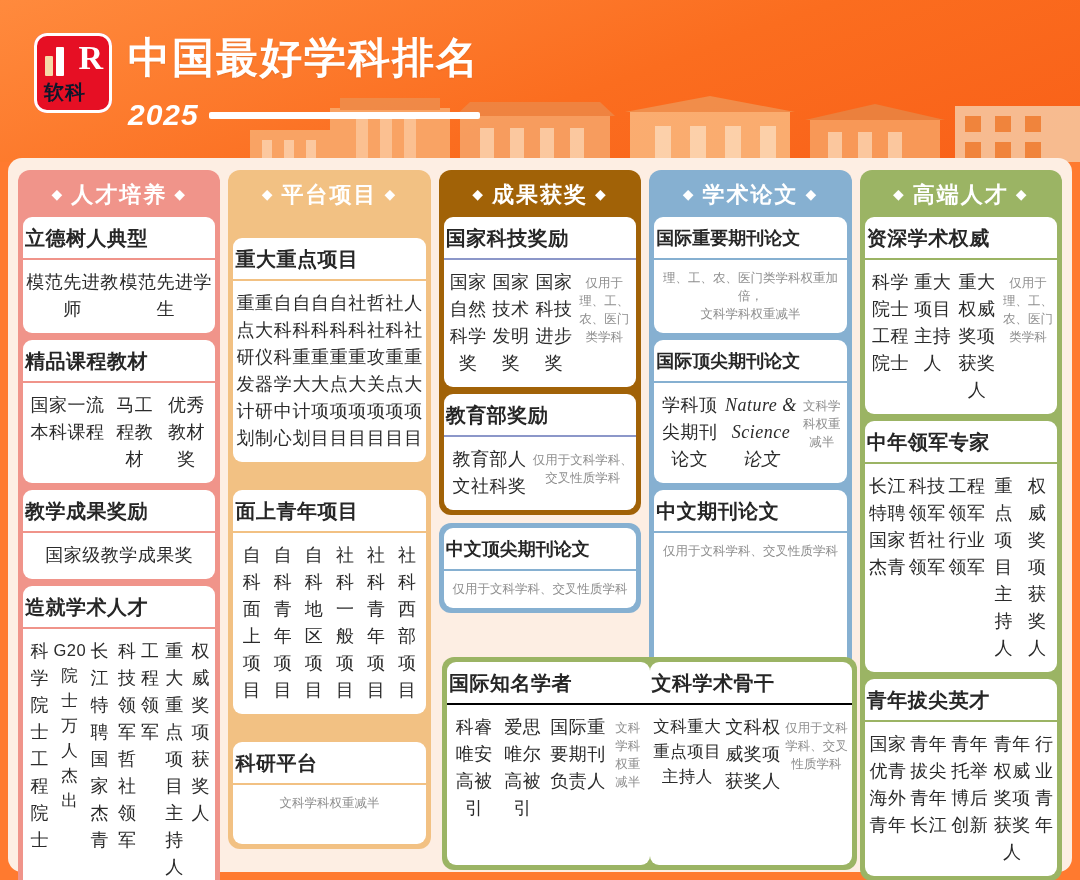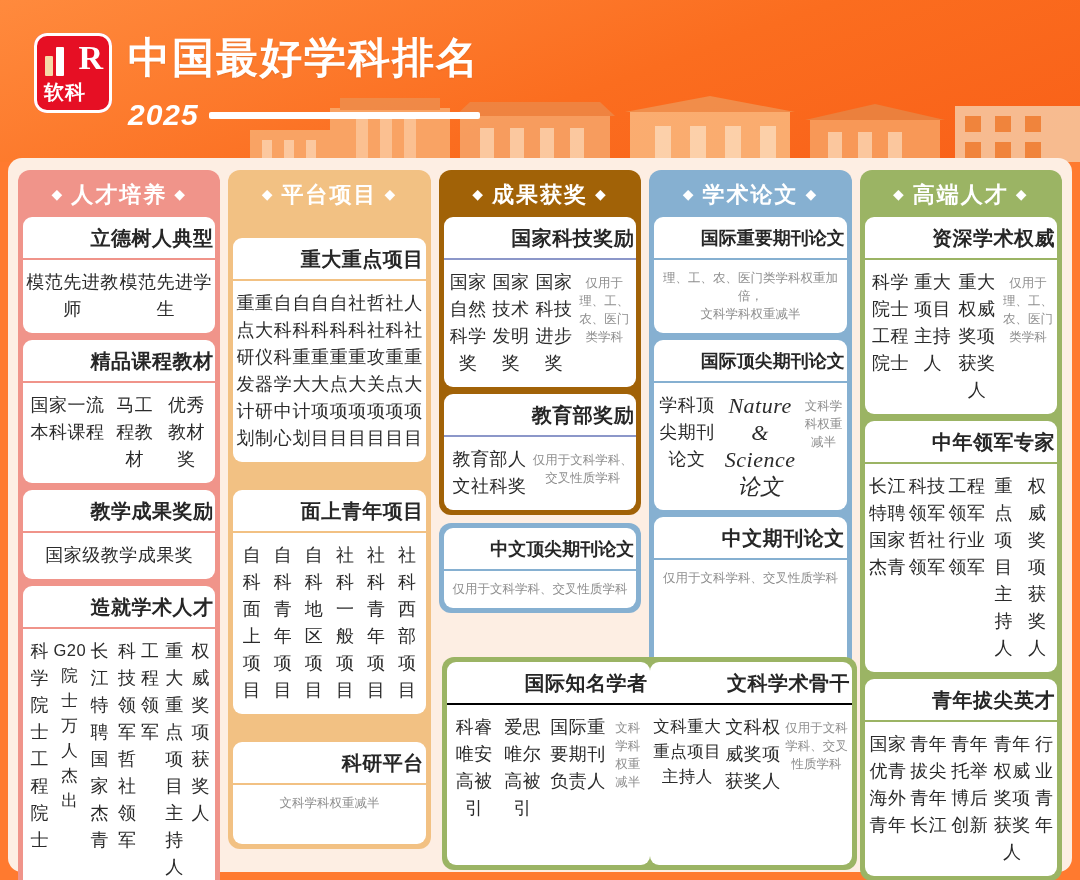--- a/index.html
+++ b/index.html
@@ -26,21 +26,21 @@
   .logo .bars { position: absolute; left: 11px; top: 11px; display: flex; align-items: flex-end; gap: 3px; height: 32px; }
   .logo .bars i { display: block; width: 8px; background: #f6d9a8; border-radius: 1px; }
   .logo .bars i:nth-child(1) { height: 20px; }
   .logo .bars i:nth-child(2) { height: 29px; background: #fff; }
   .logo .rglyph {
     position: absolute; right: 9px; top: 8px; color: #fff; font-weight: 700;
     font-size: 34px; line-height: 34px; font-family: "Liberation Serif", serif;
   }
   .logo .cn {
     position: absolute; left: 0; right: 16px; bottom: 7px; text-align: center;
-    color: #ffffff; font-size: 20px; font-weight: 700; letter-spacing: 1px;
+    color: #0f172a; font-size: 20px; font-weight: 700; letter-spacing: 1px;
   }
   .brand-text { margin-left: 16px; padding-top: 2px; }
   .brand-title {
     color: #fff; font-size: 42px; font-weight: 700; letter-spacing: 2px;
     line-height: 46px; text-shadow: 0 1px 2px rgba(0,0,0,.08);
   }
   .brand-sub { display: flex; align-items: center; margin-top: 17px; }
   .brand-year { color: #fff; font-size: 30px; font-weight: 700; letter-spacing: 1px; font-style: italic; }
   .brand-rule { flex: 1; height: 7px; background: #fff; margin-left: 10px; width: 250px; border-radius: 2px; }
 
@@ -76,32 +76,32 @@
   }
   .g-head .dia { font-size: 14px; vertical-align: 3px; margin: 0 7px; }
 
   
   .card {
     background: #fff; border-radius: 9px; margin-bottom: 7px; overflow: hidden;
   }
   .card:last-child { margin-bottom: 0; }
   .card.grow { flex: 1; display: flex; flex-direction: column; }
   .c-title {
-    text-align: right; font-size: 20px; font-weight: 700; color: #262626;
+    text-align: left; font-size: 20px; font-weight: 700; color: #262626;
     padding: 9px 2px 8px 2px; line-height: 24px; letter-spacing: .5px;
   }
   .c-title.sm { font-size: 18px; letter-spacing: 0; }
   .c-body {
     border-top: 2px solid currentColor; text-align: center;
     padding: 9px 3px 10px 3px; display: flex; flex-direction: row;
     justify-content: center; flex: 1;
   }
   .c-body .line { font-size: 18px; color: #2b2b2b; line-height: 27px; letter-spacing: .5px; }
   .c-body .line.sm { font-size: 16.5px; line-height: 25px; }
-  .c-body .line.ital { font-style: italic; font-family: "Liberation Serif", serif; font-size: 22px; }
+  .c-body .line.ital { font-style: italic; font-family: "Liberation Serif", serif; font-size: 18px; }
   .c-body .note { font-size: 12.5px; color: #8e8e8e; line-height: 18px; margin-top: 5px; letter-spacing: 0; }
   .c-body .note.only { margin-top: 0; }
 
   
   .t-pink   { background: #f0948a; }
   .t-pink   .c-body { color: #f0948a; }
   .t-orange { background: #f2c183; gap: 21px; }
   .t-orange .c-body { color: #f2c183; }
   .t-purple { background: #a16207; }
   .t-purple .c-body { color: #8c97c9; }

